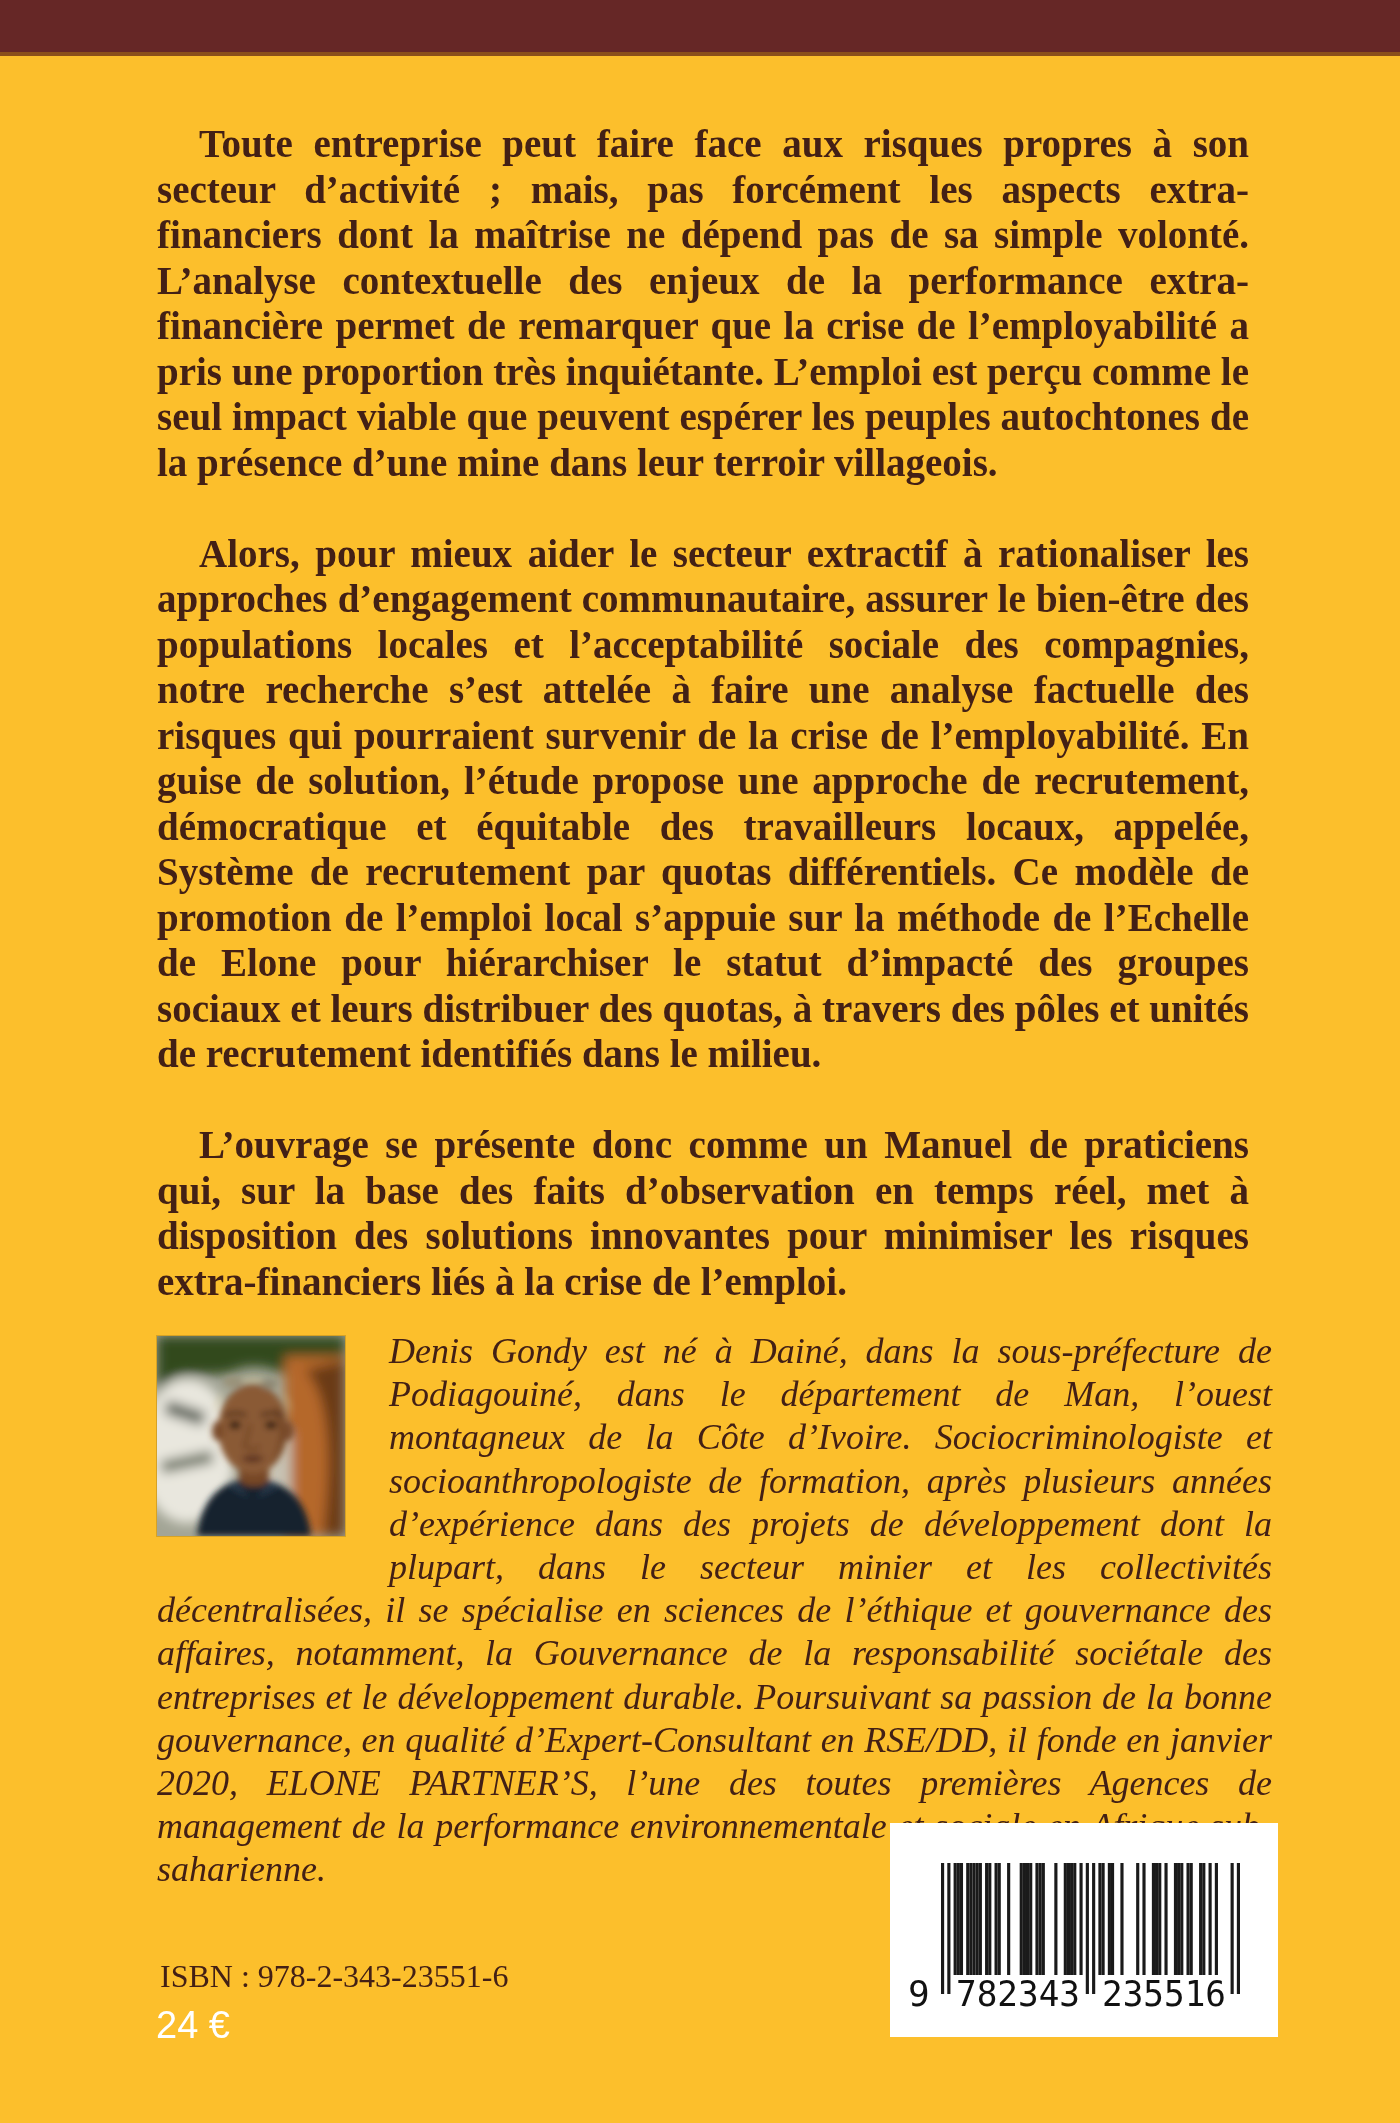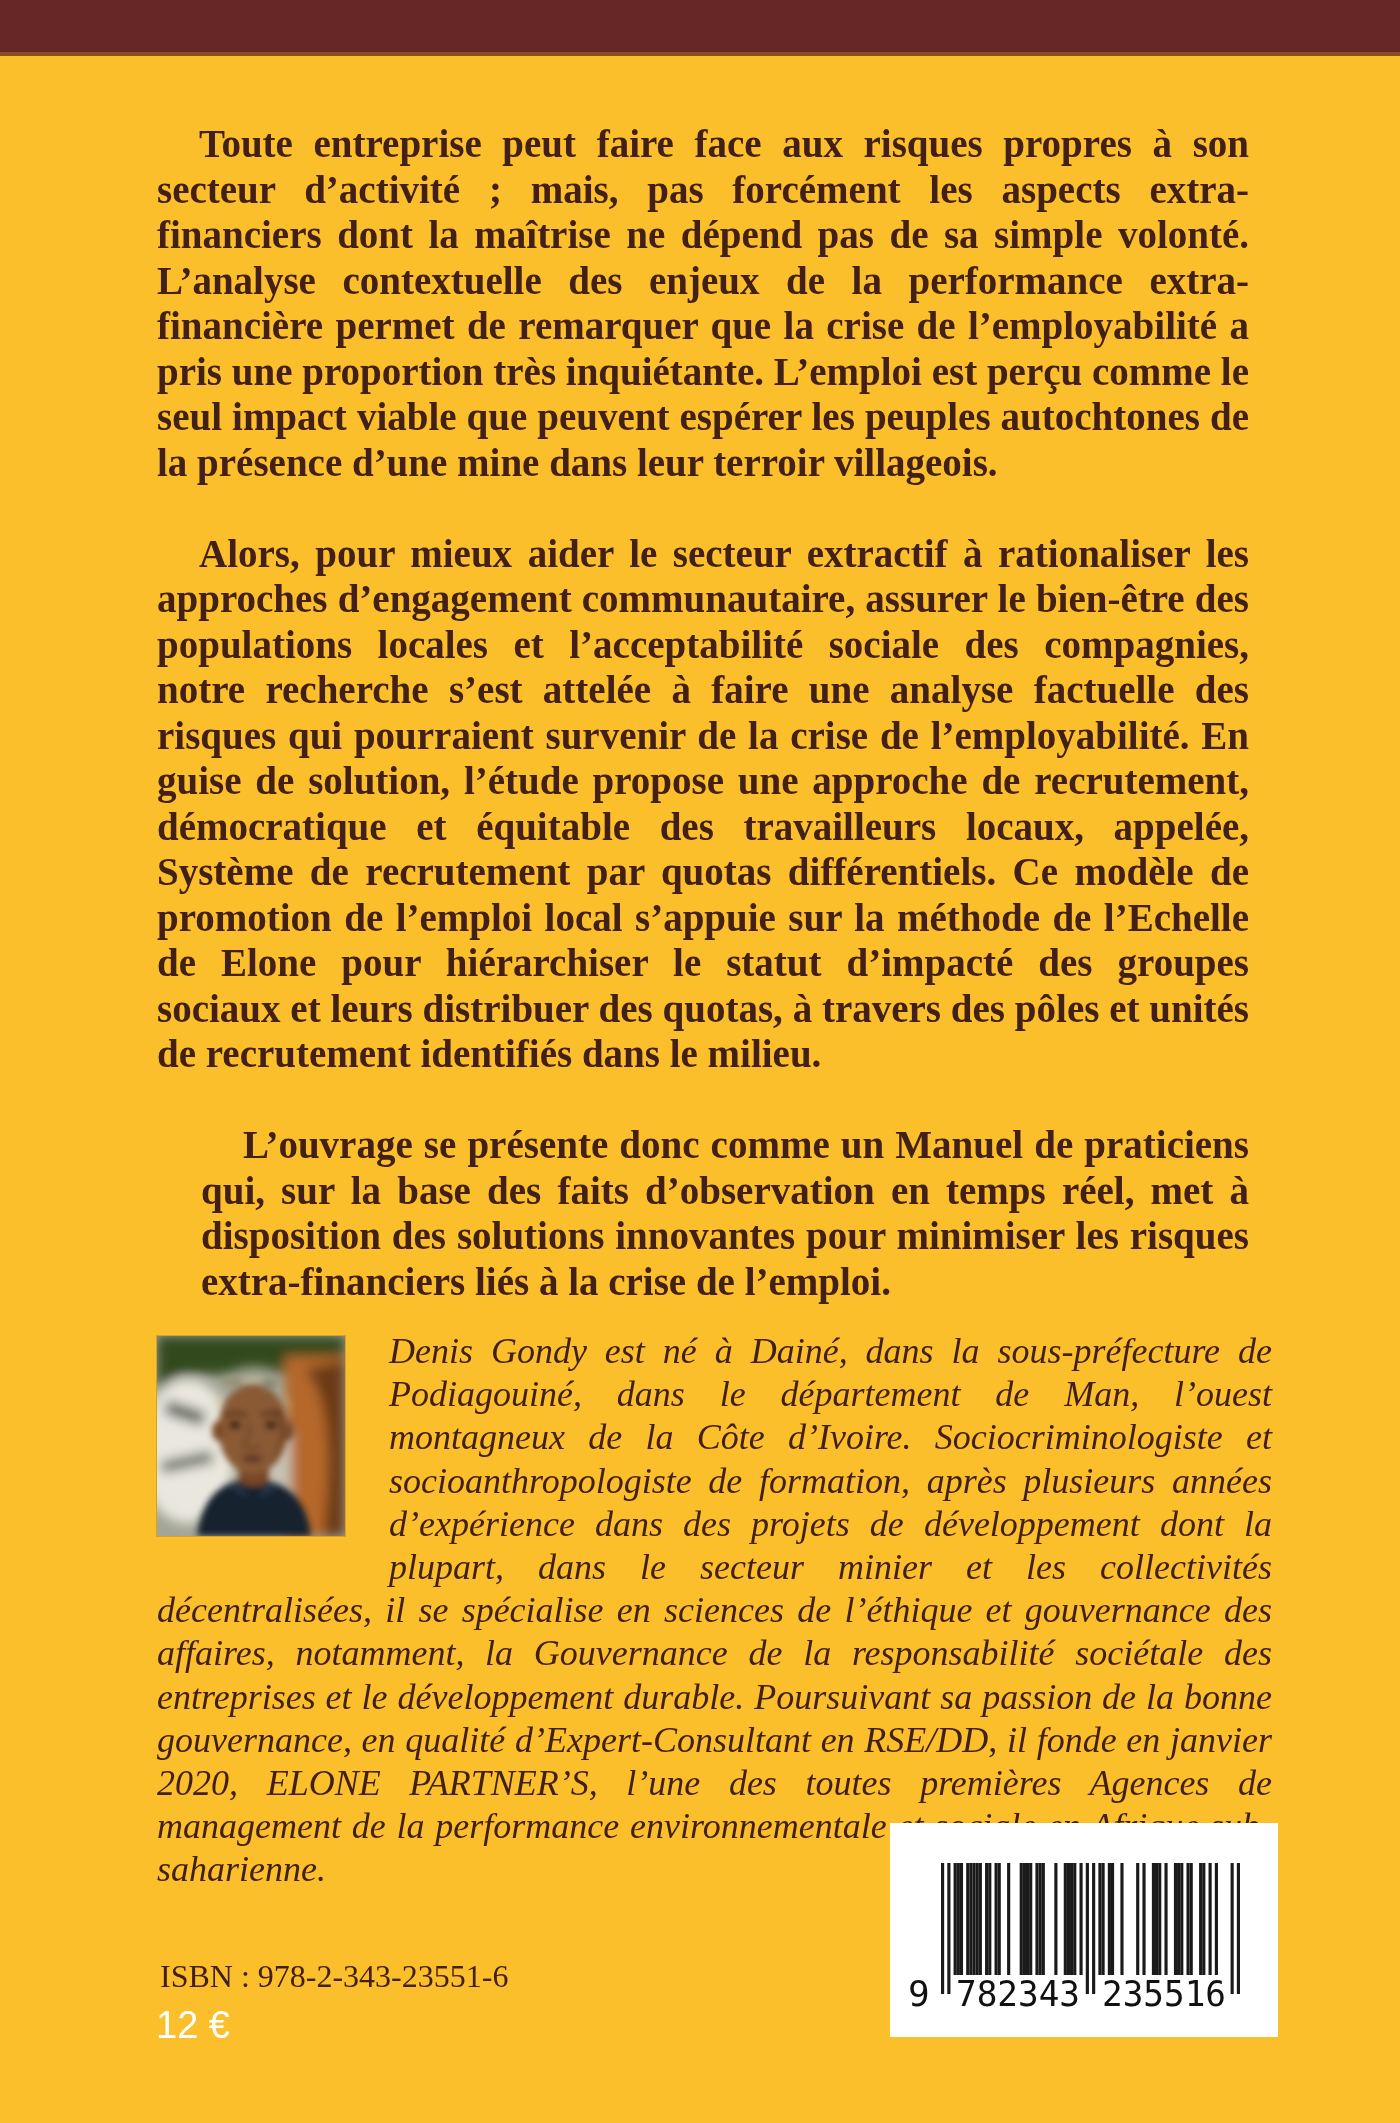--- a/index.html
+++ b/index.html
@@ -12,21 +12,21 @@
     background:var(--bg); overflow:hidden;
     font-family:"Liberation Serif", serif; color:var(--ink);
   }
   #top-band{position:absolute;left:0;top:0;width:1400px;height:52px;background:var(--band);}
   #top-rule{position:absolute;left:0;top:52px;width:1400px;height:4px;background:var(--rule);}
   .synopsis{
     position:absolute; left:157px; top:121px; width:1092px;
     font-size:39px; line-height:45.5px; text-align:justify; color:var(--ink);font-weight:bold;
   }
   .synopsis p{text-indent:42px; margin-bottom:45.5px;}
-  .synopsis p:last-child{margin-bottom:0;margin-left:44px;}
+  .synopsis p:last-child{margin-bottom:0;}
   .synopsis p.extra-gap{margin-top:20px;}
   .bio{
     position:absolute; left:157px; top:1330px; width:1115px;
     font-style:italic; font-size:36px; line-height:43.2px; text-align:justify; color:var(--ink);
   }
   #author-photo{
     float:left; width:188px; height:200px; margin:6px 44px 16px 0;
     outline:1px solid rgba(0,0,0,.15);
   }
   #illustration-note{position:absolute; left:161px; top:1888px; font-size:28px; line-height:32px;}
@@ -91,21 +91,21 @@
         <ellipse cx="78" cy="89" rx="6" ry="4" fill="#2b1709"></ellipse>
         <ellipse cx="114" cy="89" rx="6" ry="4" fill="#2b1709"></ellipse>
         <path d="M93,88 C91,100 89,106 87,110 C91,114 99,114 103,110" stroke="#6f4323" stroke-width="3" fill="none"></path>
         <path d="M84,122 C92,118 100,118 108,122 C100,128 90,128 84,122 Z" fill="#5b3220"></path>
       </g>
     </svg>
     <span>Denis Gondy est né à Dainé, dans la sous-préfecture de Podiagouiné, dans le département de Man, l’ouest montagneux de la Côte d’Ivoire. Sociocriminologiste et socioanthropologiste de formation, après plusieurs années d’expérience dans des projets de développement dont la plupart, dans le secteur minier et les collectivités décentralisées, il se spécialise en sciences de l’éthique et gouvernance des affaires, notamment, la Gouvernance de la responsabilité sociétale des entreprises et le développement durable. Poursuivant sa passion de la bonne gouvernance, en qualité d’Expert-Consultant en RSE/DD, il fonde en janvier 2020, ELONE PARTNER’S, l’une des toutes premières Agences de management de la performance environnementale et sociale en Afrique sub-saharienne.</span>
   </div>
 
   <div id="isbn-line">ISBN : 978-2-343-23551-6</div>
-  <div id="price-tag">12 €</div>
+  <div id="price-tag">24 €</div>
 
   <div id="barcode-box">
     <svg id="barcode-svg" width="388" height="214" viewBox="0 0 388 214">
         <rect x="51.00" y="40" width="3.15" height="131" fill="#1a1a1a"></rect>
         <rect x="57.29" y="40" width="3.15" height="131" fill="#1a1a1a"></rect>
         <rect x="63.59" y="40" width="3.15" height="112" fill="#1a1a1a"></rect>
         <rect x="66.74" y="40" width="3.15" height="112" fill="#1a1a1a"></rect>
         <rect x="69.88" y="40" width="3.15" height="112" fill="#1a1a1a"></rect>
         <rect x="76.18" y="40" width="3.15" height="112" fill="#1a1a1a"></rect>
         <rect x="79.33" y="40" width="3.15" height="112" fill="#1a1a1a"></rect>

